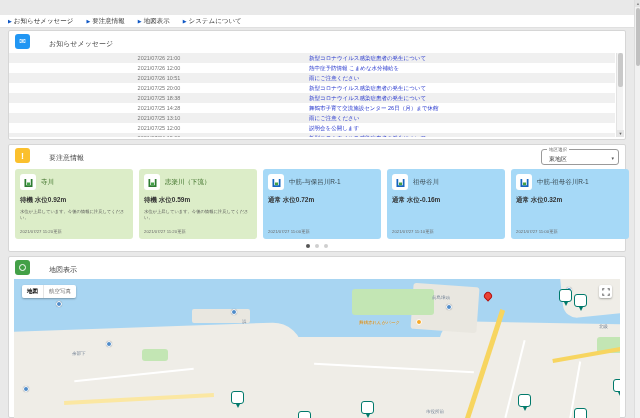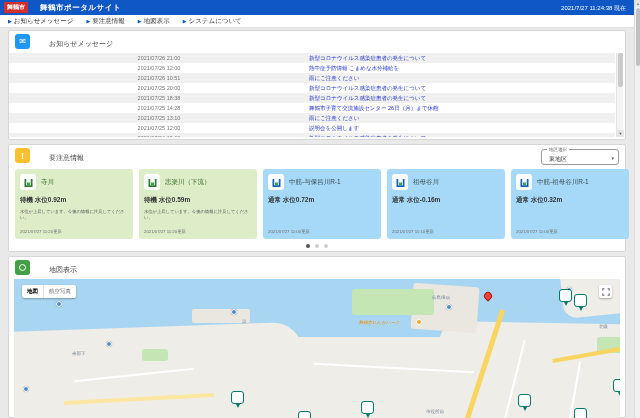--- a/index.html
+++ b/index.html
@@ -88,25 +88,20 @@
   .m-gauge { width:13px; height:13px; background:#fff; border:1.5px solid #00796b; border-radius:3px; display:flex; align-items:center; justify-content:center; color:#00796b; }
   .m-gauge::after { content:""; position:absolute; left:4px; top:12px; border-left:2.5px solid transparent; border-right:2.5px solid transparent; border-top:4px solid #00796b; }
   .map-label { position:absolute; font-size:4.5px; color:#677687; white-space:nowrap; text-shadow:0 0 1px #fff; }
   .map-label.v-orange { color:#c77c00; }
 </style>
 </head>
 <body>
 
 <div id="app">
 
-  <div id="topbar">
-    <span id="logo">舞鶴市</span>
-    <span id="site-title">舞鶴市ポータルサイト</span>
-    <span id="clock">2021/7/27 11:24:38 現在</span>
-  </div>
 
   <div id="page-scrollbar">
     <div class="arrow">▲</div>
     <div class="thumb"></div>
   </div>
 
   <div id="nav">
 
       <span class="nav-item">
         <span class="tri">▶</span>

